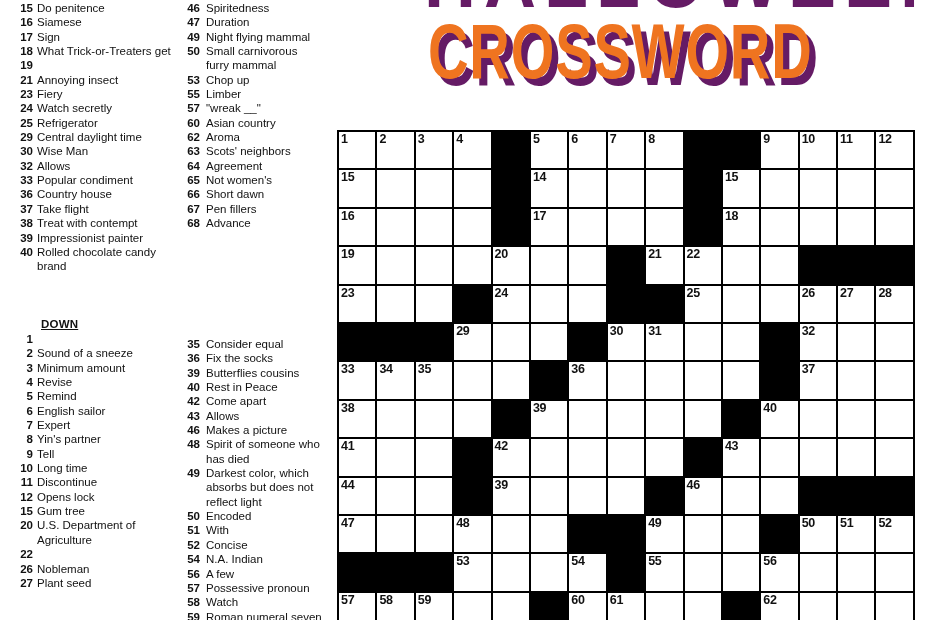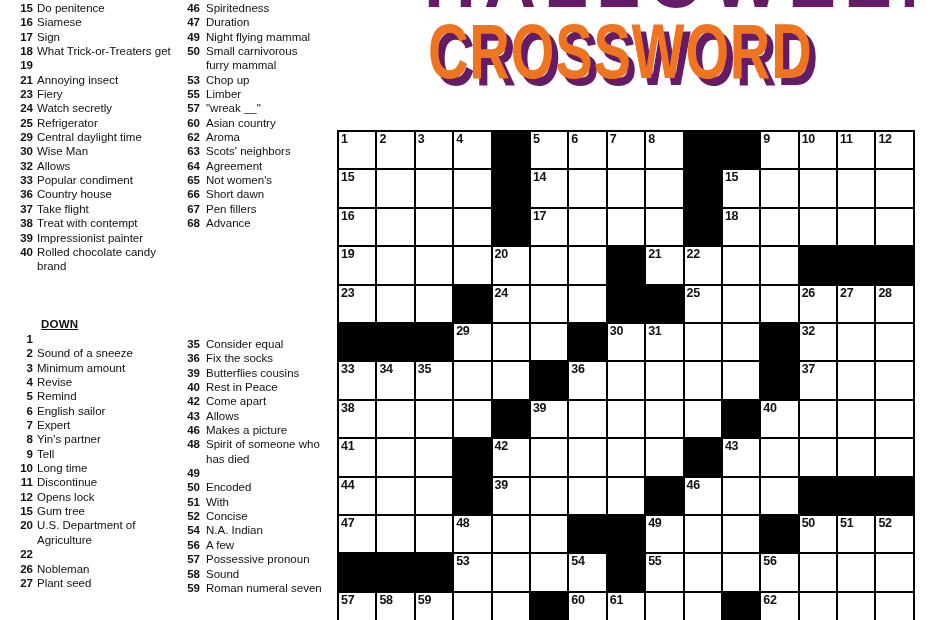--- a/index.html
+++ b/index.html
@@ -278,20 +278,21 @@
       <div class="clue">
         <span class="cnum">46</span>
         <span class="ctxt">Makes a picture</span>
       </div>
       <div class="clue">
         <span class="cnum">48</span>
         <span class="ctxt">Spirit of someone who has died</span>
       </div>
       <div class="clue">
         <span class="cnum">49</span>
+        <span class="ctxt">Darkest color, which absorbs but does not reflect light</span>
       </div>
       <div class="clue">
         <span class="cnum">50</span>
         <span class="ctxt">Encoded</span>
       </div>
       <div class="clue">
         <span class="cnum">51</span>
         <span class="ctxt">With</span>
       </div>
       <div class="clue">
@@ -305,21 +306,21 @@
       <div class="clue">
         <span class="cnum">56</span>
         <span class="ctxt">A few</span>
       </div>
       <div class="clue">
         <span class="cnum">57</span>
         <span class="ctxt">Possessive pronoun</span>
       </div>
       <div class="clue">
         <span class="cnum">58</span>
-        <span class="ctxt">Sound</span>
+        <span class="ctxt">Watch</span>
       </div>
       <div class="clue">
         <span class="cnum">59</span>
         <span class="ctxt">Roman numeral seven</span>
       </div>
     </div>
 
   <div id="grid" class="grid">
       <div class="cell">
         <span class="n">1</span>

